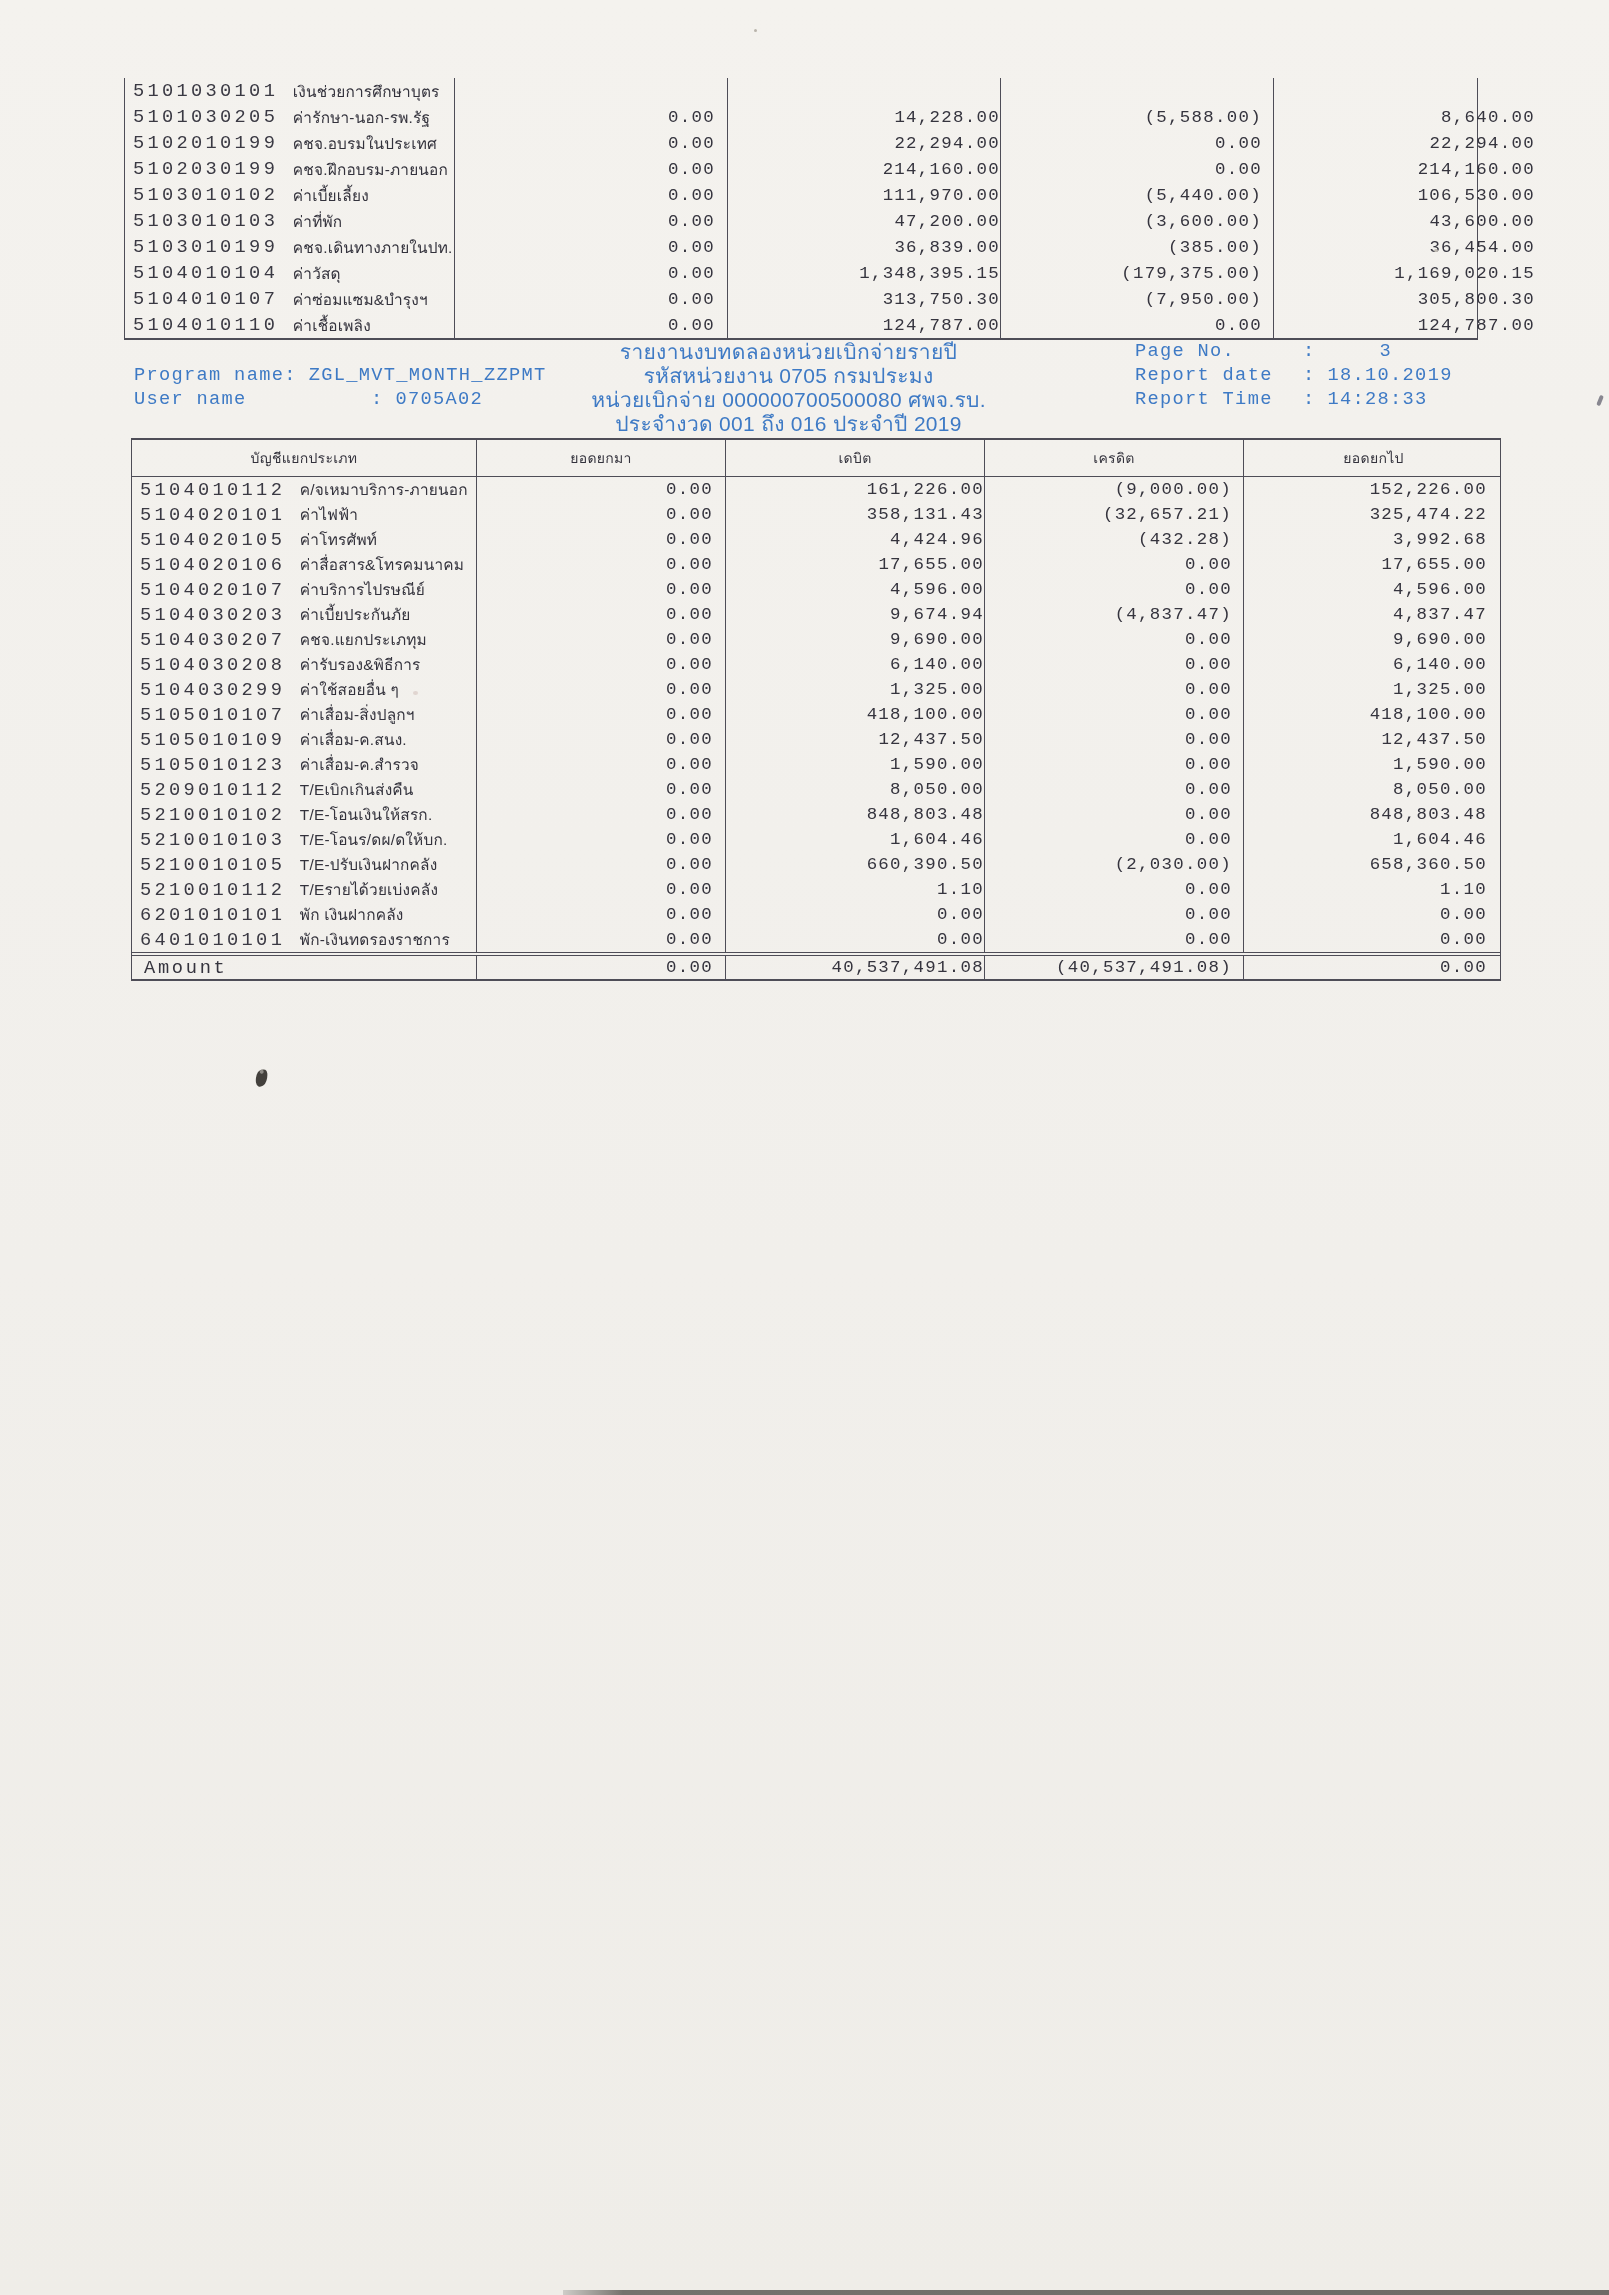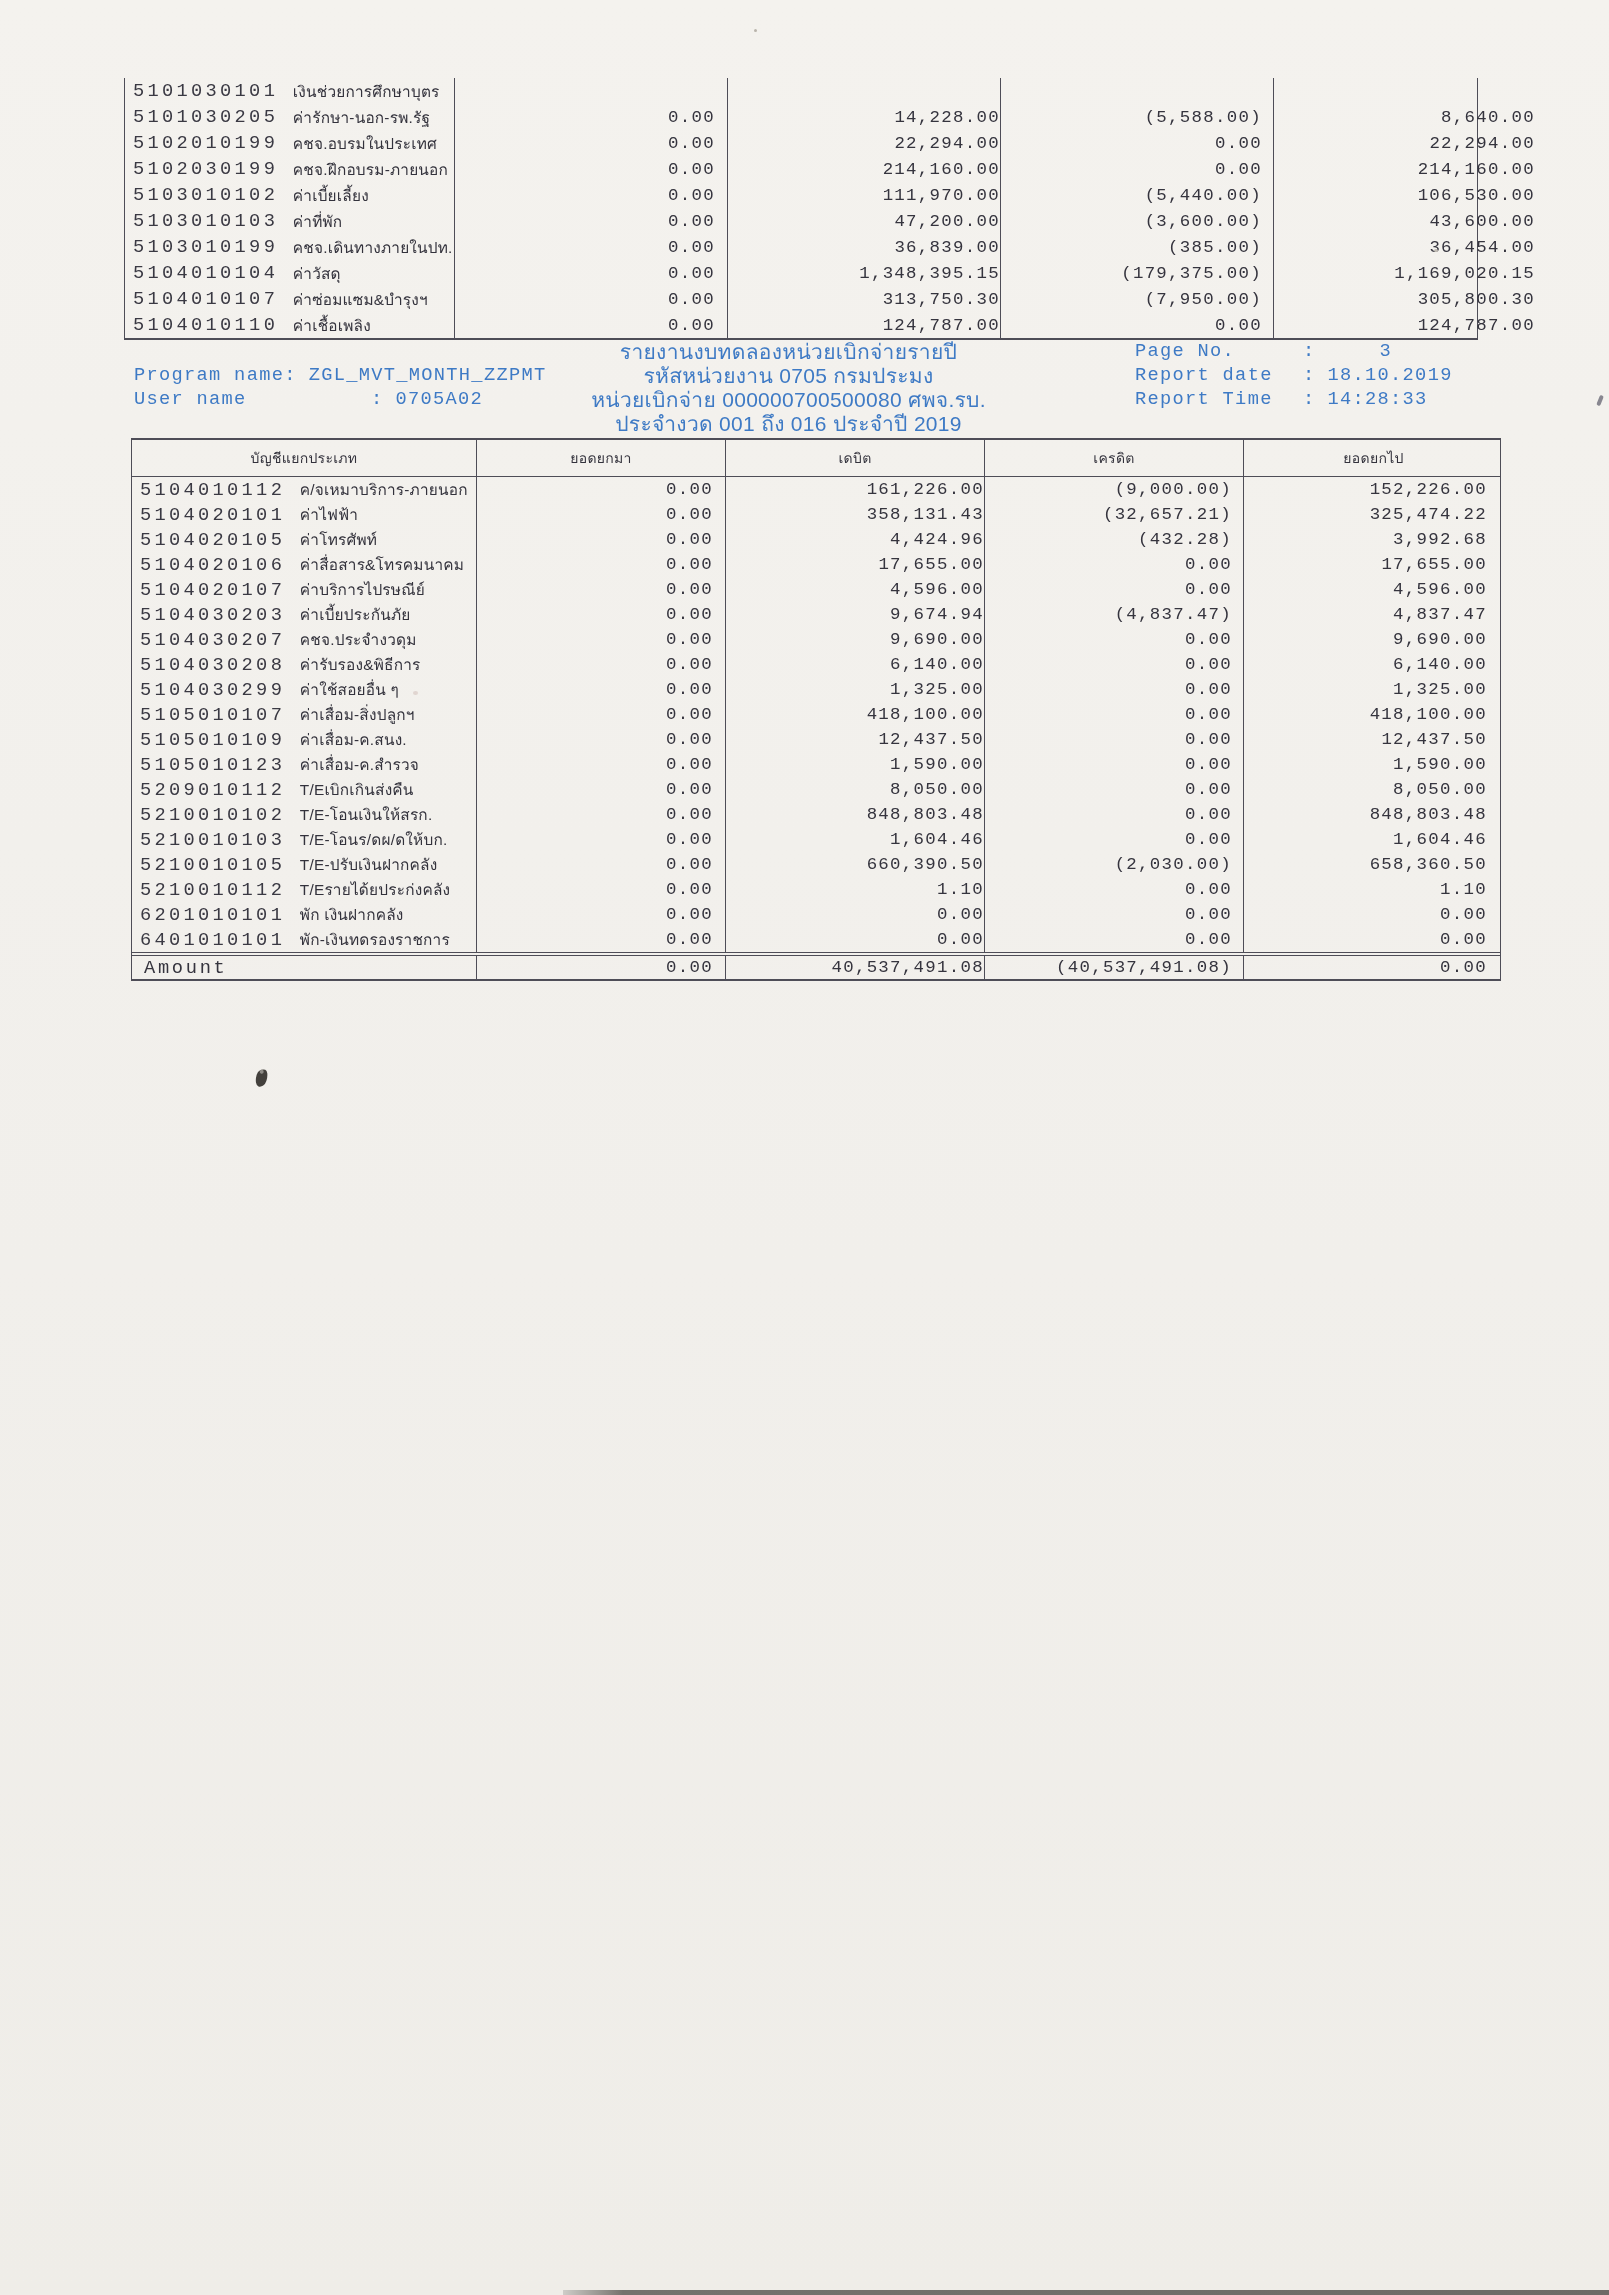--- a/index.html
+++ b/index.html
@@ -330,21 +330,21 @@
     </div>
     <div class="cell num pad-bal">0.00</div>
     <div class="cell num pad-deb">9,674.94</div>
     <div class="cell num pad-cre">(4,837.47)</div>
     <div class="cell num pad-car">4,837.47</div>
   </div>
 
   <div class="t2row">
     <div class="cell acct">
       <span class="code">5104030207</span>
-      <span class="desc">คชจ.ประจำงวดุม</span>
+      <span class="desc">คชจ.แยกประเภทุม</span>
     </div>
     <div class="cell num pad-bal">0.00</div>
     <div class="cell num pad-deb">9,690.00</div>
     <div class="cell num pad-cre">0.00</div>
     <div class="cell num pad-car">9,690.00</div>
   </div>
 
   <div class="t2row">
     <div class="cell acct">
       <span class="code">5104030208</span>
@@ -440,21 +440,21 @@
     </div>
     <div class="cell num pad-bal">0.00</div>
     <div class="cell num pad-deb">660,390.50</div>
     <div class="cell num pad-cre">(2,030.00)</div>
     <div class="cell num pad-car">658,360.50</div>
   </div>
 
   <div class="t2row">
     <div class="cell acct">
       <span class="code">5210010112</span>
-      <span class="desc">T/Eรายได้ยประก่งคลัง</span>
+      <span class="desc">T/Eรายได้วยเบ่งคลัง</span>
     </div>
     <div class="cell num pad-bal">0.00</div>
     <div class="cell num pad-deb">1.10</div>
     <div class="cell num pad-cre">0.00</div>
     <div class="cell num pad-car">1.10</div>
   </div>
 
   <div class="t2row">
     <div class="cell acct">
       <span class="code">6201010101</span>

